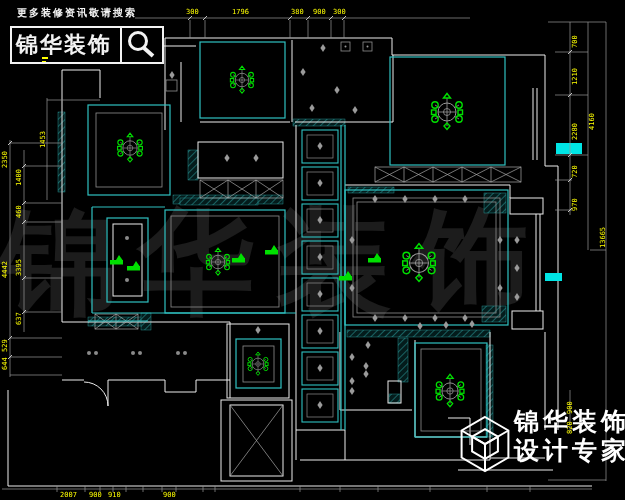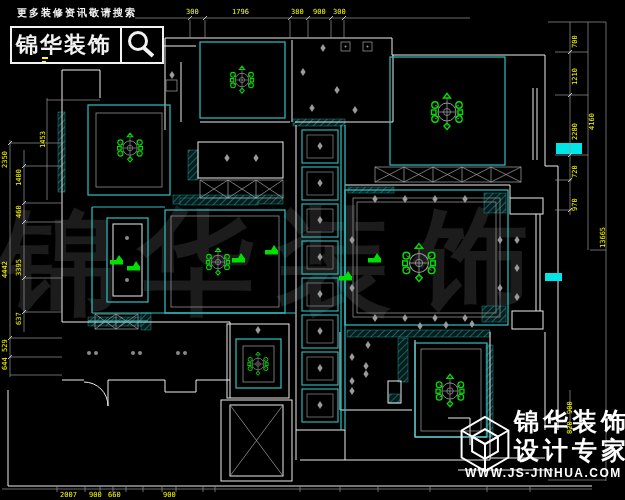--- a/index.html
+++ b/index.html
@@ -304,21 +304,21 @@
   <span class="dim dim-v" style="left:572px;top:140px">2280</span>
   <span class="dim dim-v" style="left:572px;top:178px">720</span>
   <span class="dim dim-v" style="left:572px;top:211px">970</span>
   <span class="dim dim-v" style="left:589px;top:130px">4160</span>
   <span class="dim dim-v" style="left:600px;top:248px">13665</span>
   <span class="dim dim-v" style="left:567px;top:414px">900</span>
   <span class="dim dim-v" style="left:567px;top:434px">820</span>
 
   <span class="dim" style="left:60px;top:492px">2007</span>
   <span class="dim" style="left:89px;top:492px">900</span>
-  <span class="dim" style="left:108px;top:492px">660</span>
+  <span class="dim" style="left:108px;top:492px">910</span>
   <span class="dim" style="left:163px;top:492px">900</span>
 
   <div class="header">
     <div class="tagline">更多装修资讯敬请搜索</div>
     <div class="logo-box">
       <span class="logo-brand">锦华装饰</span>
       <span class="logo-sep"></span>
       <span class="logo-mag">
         <svg width="40" height="34" viewBox="0 0 40 34">
           <circle cx="16" cy="13" r="8.5" fill="none" stroke="#f2f2f2" stroke-width="3"></circle>
@@ -334,16 +334,15 @@
         <path d="M28,4 L51.4,17.5 V44.5 L28,58 L4.6,44.5 V17.5 Z"></path>
         <path d="M4.6,17.5 L28,31 L51.4,17.5 M28,31 V58"></path>
         <path d="M28,16.2 L40.9,23.6 V38.4 L28,45.8 L15.1,38.4 V23.6 Z"></path>
         <path d="M15.1,23.6 L28,31 L40.9,23.6 M28,31 V45.8"></path>
       </g>
     </svg>
     <div class="f-text">
       <div>锦华装饰</div>
       <div>设计专家</div>
     </div>
-    <div class="f-url">WWW.JS-JINHUA.COM</div>
   </div>
 
 </div>
 
 </body></html>

